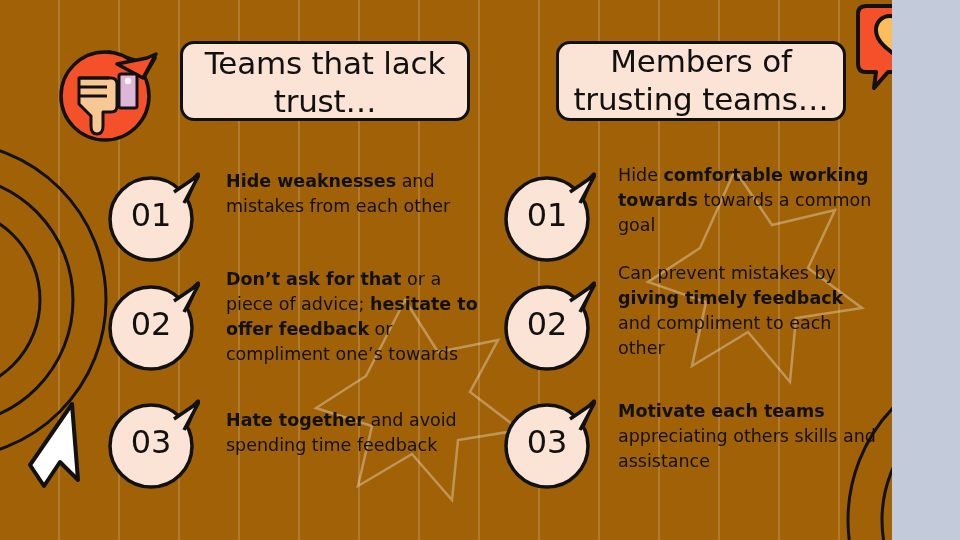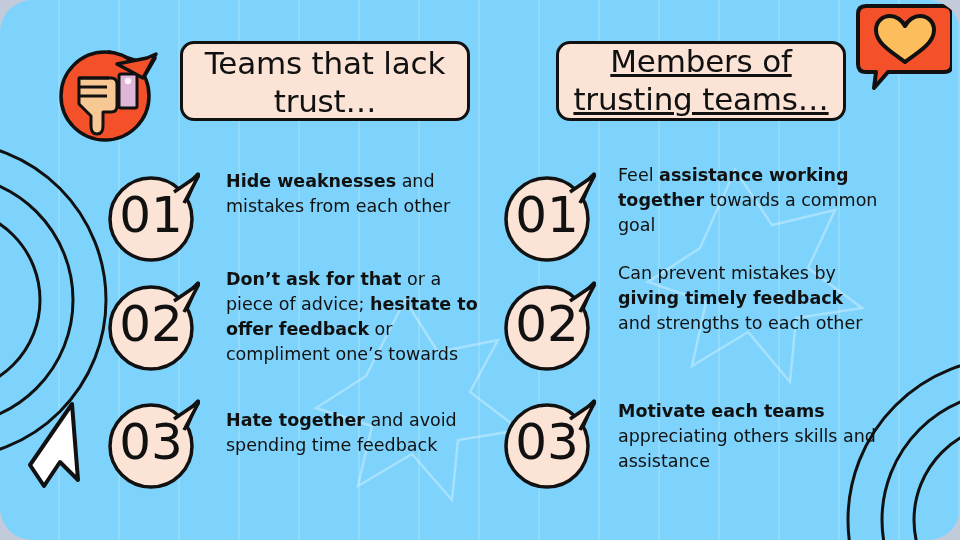--- a/index.html
+++ b/index.html
@@ -2,23 +2,22 @@
 <html><head>
 <meta charset="utf-8">
 <style>
   html,body{margin:0;padding:0;}
   body{
     width:960px;height:540px;overflow:hidden;
     font-family:"DejaVu Sans", sans-serif;
     background:#c3cbdb;
   }
   #slide{
-    position:relative;width:960px;height:540px;overflow:hidden;
-    background:#7dd3fc;
-    border-radius:32px;
+    position:relative;width:892px;height:540px;overflow:hidden;
+    background:#a16207;
   }
   
   .stripes{
     position:absolute;inset:0;
     background:repeating-linear-gradient(to right,
        rgba(255,255,255,0.0) 0px,
        rgba(255,255,255,0.0) 58px,
        rgba(255,255,255,0.16) 58px,
        rgba(255,255,255,0.16) 60px);
     pointer-events:none;
@@ -37,35 +36,35 @@
     position:absolute;
     text-align:center;
     font-size:31px;
     line-height:38px;
     color:#111;
     letter-spacing:-0.2px;
   }
   #banner-left{left:180px;top:41px;width:290px;height:80px;}
   #banner-left-text{left:180px;top:44px;width:290px;}
   #banner-right{left:556px;top:41px;width:290px;height:80px;}
-  #banner-right-text{left:556px;top:42px;width:290px;text-decoration:underline;}
+  #banner-right-text{left:556px;top:42px;width:290px;}
 
   
   #thumb-icon{position:absolute;left:55px;top:48px;width:110px;height:96px;}
   #heart-icon{position:absolute;left:852px;top:2px;width:100px;height:88px;}
 
   
   .item{position:absolute;}
   .bubble{
     position:absolute;left:0;top:0;width:92px;height:92px;
   }
   .bubble-num{
     position:absolute;left:0;top:0;width:86px;height:86px;
     display:flex;align-items:center;justify-content:center;
-    font-size:50px;color:#111;letter-spacing:0px;
+    font-size:32px;color:#111;letter-spacing:0px;
     font-family:"DejaVu Sans", sans-serif;
   }
   .item-text{
     position:absolute;
     font-size:17.5px;
     line-height:25px;
     color:#111;
   }
   .item-text b{font-weight:bold;margin-top:25px;}
 
@@ -165,31 +164,31 @@
   <div class="banner" id="banner-right"></div>
   <div class="banner-text" id="banner-right-text">Members of trusting teams…</div>
 
   <div class="item" id="item-r1">
     <svg class="bubble" viewBox="0 0 92 92">
       <path d="M70 22 L90 2 L78 30 Z" fill="#fbe3d6" stroke="#111" stroke-width="3.5" stroke-linejoin="round"></path>
       <circle cx="43" cy="47" r="41" fill="#fbe3d6" stroke="#111" stroke-width="3.5"></circle>
       <path d="M66 20 L91 3 L76 31" fill="#fbe3d6" stroke="#111" stroke-width="3.5" stroke-linejoin="round"></path>
     </svg>
     <div class="bubble-num">01</div>
-    <div class="item-text"><span>Feel </span><b>assistance working together</b><span> towards a common goal</span></div>
+    <div class="item-text"><span>Hide </span><b>comfortable working towards</b><span> towards a common goal</span></div>
   </div>
 
   <div class="item" id="item-r2">
     <svg class="bubble" viewBox="0 0 92 92">
       <path d="M70 22 L90 2 L78 30 Z" fill="#fbe3d6" stroke="#111" stroke-width="3.5" stroke-linejoin="round"></path>
       <circle cx="43" cy="47" r="41" fill="#fbe3d6" stroke="#111" stroke-width="3.5"></circle>
       <path d="M66 20 L91 3 L76 31" fill="#fbe3d6" stroke="#111" stroke-width="3.5" stroke-linejoin="round"></path>
     </svg>
     <div class="bubble-num">02</div>
-    <div class="item-text"><span>Can prevent mistakes by </span><b>giving timely feedback</b><span> and strengths to each other</span></div>
+    <div class="item-text"><span>Can prevent mistakes by </span><b>giving timely feedback</b><span> and compliment to each other</span></div>
   </div>
 
   <div class="item" id="item-r3">
     <svg class="bubble" viewBox="0 0 92 92">
       <path d="M70 22 L90 2 L78 30 Z" fill="#fbe3d6" stroke="#111" stroke-width="3.5" stroke-linejoin="round"></path>
       <circle cx="43" cy="47" r="41" fill="#fbe3d6" stroke="#111" stroke-width="3.5"></circle>
       <path d="M66 20 L91 3 L76 31" fill="#fbe3d6" stroke="#111" stroke-width="3.5" stroke-linejoin="round"></path>
     </svg>
     <div class="bubble-num">03</div>
     <div class="item-text"><b>Motivate each teams</b><span> appreciating others skills and assistance</span></div>

